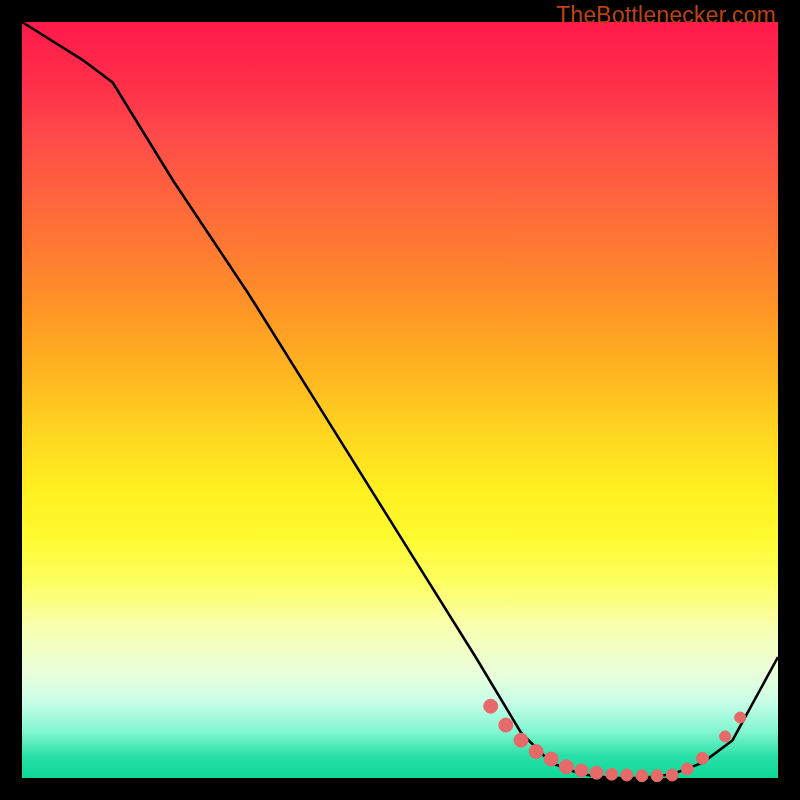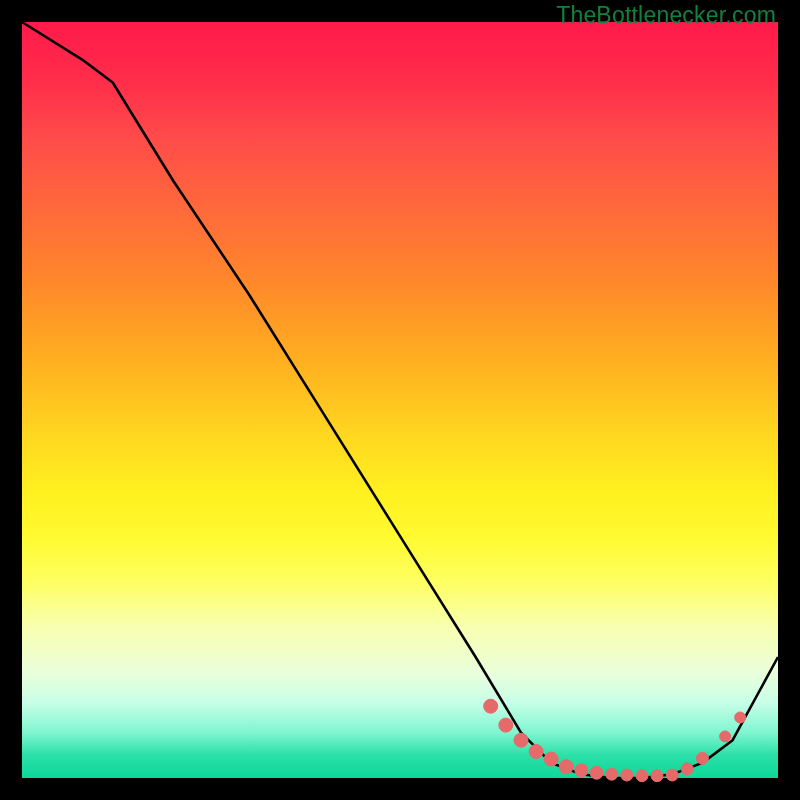--- a/index.html
+++ b/index.html
@@ -39,21 +39,21 @@
       #c8ffe8 90%,
       #7ff5d0 94%,
       #2be0a8 97%,
       #0cd898 100%
     );
   }
   .watermark {
     position: absolute;
     top: 2px;
     right: 24px;
-    color: #15803d;
+    color: #c2410c;
     font-size: 23px;
     font-weight: 400;
     letter-spacing: 0.2px;
     z-index: 10;
   }
   svg.curve {
     position: absolute;
     left: 0;
     top: 0;
     pointer-events: none;

